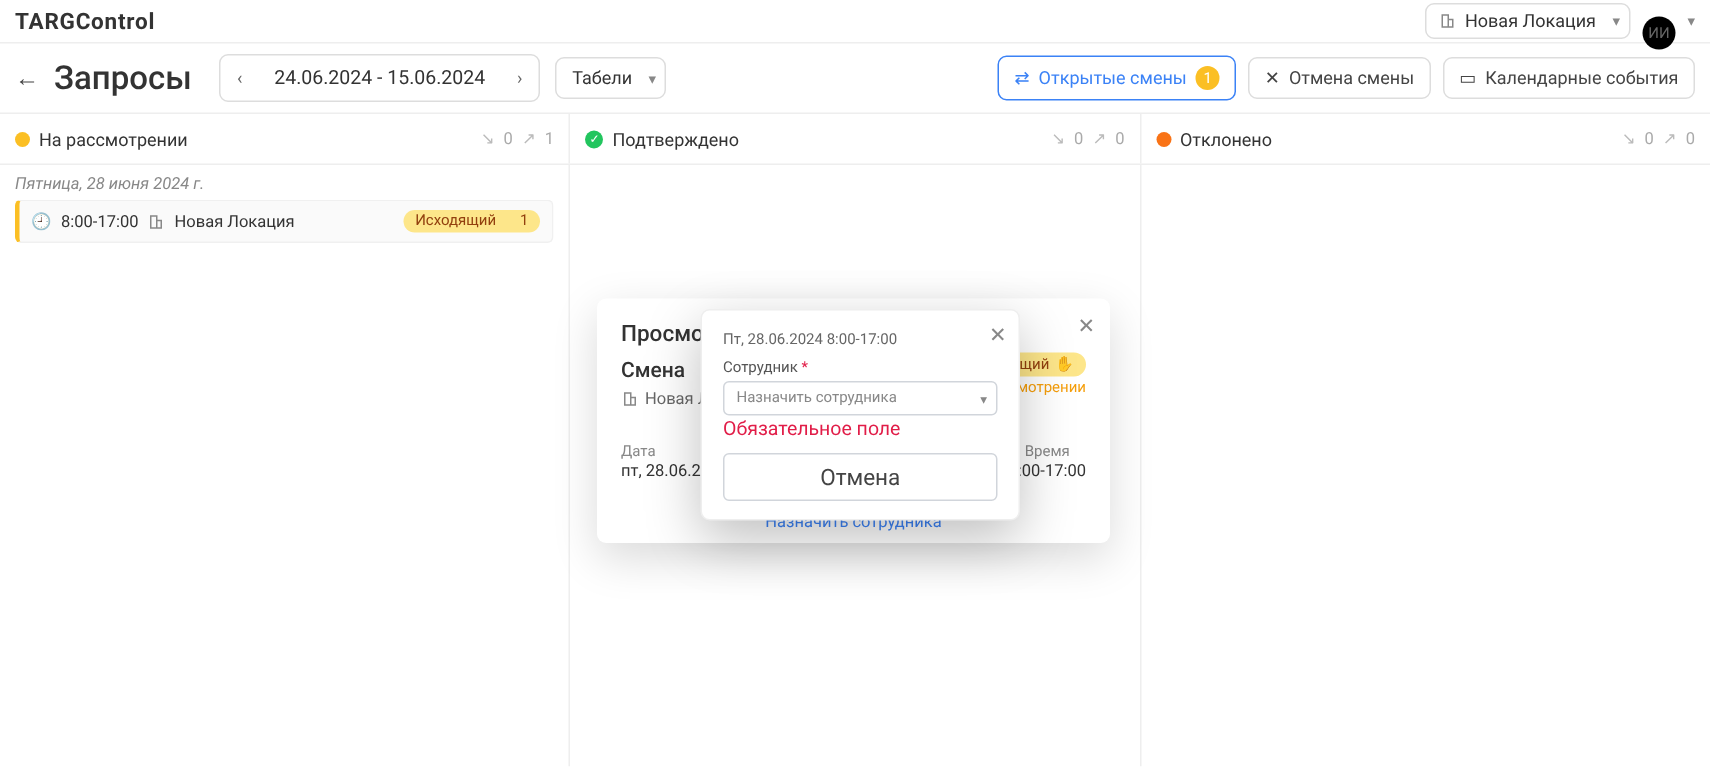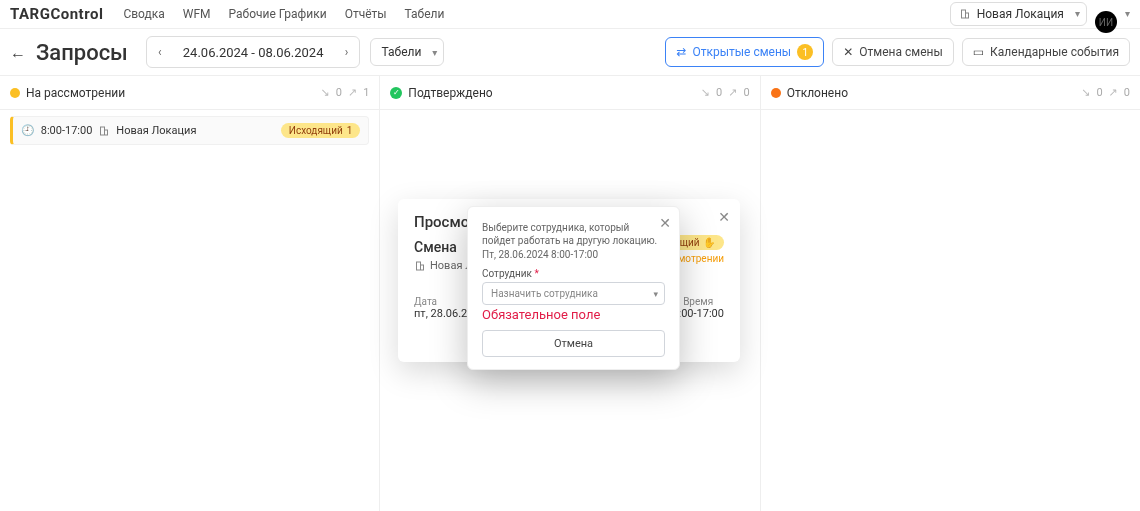--- a/index.html
+++ b/index.html
@@ -42,21 +42,21 @@
   .counts .ico { font-size: 11px; color: #bbb; }
 
   
   .board { display: flex; height: calc(100% - 28px - 48px - 34px); }
   .col { flex: 1; border-right: 1px solid #eee; padding: 6px 10px; }
   .col:last-child { border-right: none; }
   .day-label { font-size: 11px; color: #888; font-style: italic; margin-bottom: 4px; }
 
   .shift-card { background: #fafafa; border: 1px solid #f0f0f0; border-left: 3px solid #fbbf24; border-radius: 4px; padding: 6px 8px; display: flex; align-items: center; gap: 6px; font-size: 11px; }
   .shift-card .clock { color: #888; }
-  .shift-card .outgoing-badge { margin-left: auto; background: #fde68a; color: #92400e; border-radius: 10px; padding: 2px 8px; font-size: 10px; display: flex; align-items: center; gap: 4px; }
+  .shift-card .outgoing-badge { margin-left: auto; background: #fde68a; color: #92400e; border-radius: 10px; padding: 2px 8px; font-size: 10px; display: flex; align-items: center; gap: 16px; }
 
   
   .back-dialog { position: absolute; left: 398px; top: 199px; width: 342px; height: 163px; background: #fff; border-radius: 6px; box-shadow: 0 10px 30px rgba(0,0,0,.15); padding: 14px 16px; z-index: 50; }
   .back-dialog .bd-title { font-size: 15px; font-weight: 500; margin-bottom: 8px; }
   .back-dialog .bd-close { position: absolute; right: 10px; top: 10px; color: #888; cursor: pointer; font-size: 14px; }
   .back-dialog .bd-sub { font-size: 14px; font-weight: 500; margin-bottom: 4px; }
   .back-dialog .bd-loc { font-size: 11px; color: #666; display: flex; align-items: center; gap: 4px; }
   .back-dialog .bd-status { position: absolute; right: 16px; top: 54px; font-size: 10px; color: #f59e0b; }
   .back-dialog .bd-badge { position: absolute; right: 16px; top: 36px; background: #fde68a; color: #92400e; border-radius: 10px; padding: 2px 8px; font-size: 10px; display: flex; align-items: center; gap: 4px; }
   .back-dialog .bd-row { position: absolute; left: 16px; bottom: 42px; display: flex; width: calc(100% - 32px); justify-content: space-between; font-size: 11px; }
@@ -69,57 +69,50 @@
   .modal .m-title { font-size: 14px; font-weight: 500; margin-bottom: 8px; }
   .modal .m-close { position: absolute; right: 8px; top: 8px; color: #888; cursor: pointer; font-size: 14px; }
   .modal .m-desc { font-size: 10px; color: #666; line-height: 1.3; margin-bottom: 2px; }
   .modal .m-date { font-size: 10px; color: #666; margin-bottom: 8px; }
   .modal .m-label { font-size: 10px; color: #555; }
   .modal .m-label .req { color: #e11d48; }
   .modal .m-select { margin-top: 3px; border: 1px solid #d1d5db; border-radius: 4px; padding: 5px 20px 5px 8px; font-size: 10px; color: #888; position: relative; }
   .modal .m-select .chev { position: absolute; right: 6px; top: 6px; font-size: 9px; color: #888; }
   .modal .m-err { font-size: 13px; color: #e11d48; margin-top: 2px; margin-bottom: 8px; }
   .modal .m-actions { display: flex; gap: 6px; }
-  .modal .m-actions button { flex: 1; border-radius: 4px; padding: 6px 0; font-size: 11px; cursor: pointer; }
+  .modal .m-actions button { flex: 1; border-radius: 4px; padding: 6px 0; font-size: 15px; cursor: pointer; }
   .btn-cancel { background: #fff; border: 1px solid #d1d5db; color: #444; }
   .btn-primary { background: #3b82f6; border: 1px solid #3b82f6; color: #fff; }
 
   svg.ico-building { width: 12px; height: 12px; fill: #888; }
 </style>
 </head>
 <body>
 
 <div class="topbar">
   <span class="brand">TARGControl</span>
-  <nav class="topnav">
-    <a href="#">Сводка</a>
-    <a href="#">WFM</a>
-    <a href="#">Рабочие Графики</a>
-    <a href="#">Отчёты</a>
-    <a href="#">Табели</a>
-  </nav>
   <div class="top-right">
     <div class="loc-select">
       <svg class="ico-building" viewBox="0 0 24 24">
           <path d="M4 21V3h10v6h6v12H4zm2-2h6V5H6v14zm8 0h4v-8h-4v8z"></path>
         </svg>
       <span>Новая Локация</span>
       <span class="chev">▾</span>
     </div>
     <div class="avatar">ИИ</div>
     <span class="menu-chev">▾</span>
   </div>
 </div>
 
 <div class="toolbar">
   <span class="back-arrow">←</span>
   <span class="page-title">Запросы</span>
   <div class="date-nav">
     <span class="arrow">‹</span>
-    <span class="range">24.06.2024 - 08.06.2024</span>
+    <span class="range">24.06.2024 - 15.06.2024</span>
     <span class="arrow">›</span>
   </div>
   <div class="period-select">
     <span>Табели</span>
     <span class="chev">▾</span>
   </div>
   <div class="toolbar-right">
     <div class="btn-open">
       <span>⇄</span>
       <span>Открытые смены</span>
@@ -164,20 +157,21 @@
       <span class="ico">↘</span>
       <span>0</span>
       <span class="ico">↗</span>
       <span>0</span>
     </span>
   </div>
 </div>
 
 <div class="board">
   <div class="col">
+    <div class="day-label">Пятница, 28 июня 2024 г.</div>
     <div class="shift-card">
       <span class="clock">🕘</span>
       <span>8:00-17:00</span>
       <svg class="ico-building" viewBox="0 0 24 24">
           <path d="M4 21V3h10v6h6v12H4zm2-2h6V5H6v14zm8 0h4v-8h-4v8z"></path>
         </svg>
       <span>Новая Локация</span>
       <span class="outgoing-badge">
         <span>Исходящий</span>
         <span>1</span>
@@ -212,21 +206,20 @@
       <div class="lbl">Время</div>
       <div>8:00-17:00</div>
     </div>
   </div>
   <div class="bd-assign">Назначить сотрудника</div>
 </div>
 
 <div class="overlay"></div>
 <div class="modal">
   <span class="m-close">✕</span>
-  <div class="m-desc">Выберите сотрудника, который пойдет работать на другую локацию.</div>
   <div class="m-date">Пт, 28.06.2024 8:00-17:00</div>
   <div class="m-label">
     <span>Сотрудник</span> <span class="req">*</span>
   </div>
   <div class="m-select">
     <span>Назначить сотрудника</span>
     <span class="chev">▾</span>
   </div>
   <div class="m-err">Обязательное поле</div>
   <div class="m-actions">

